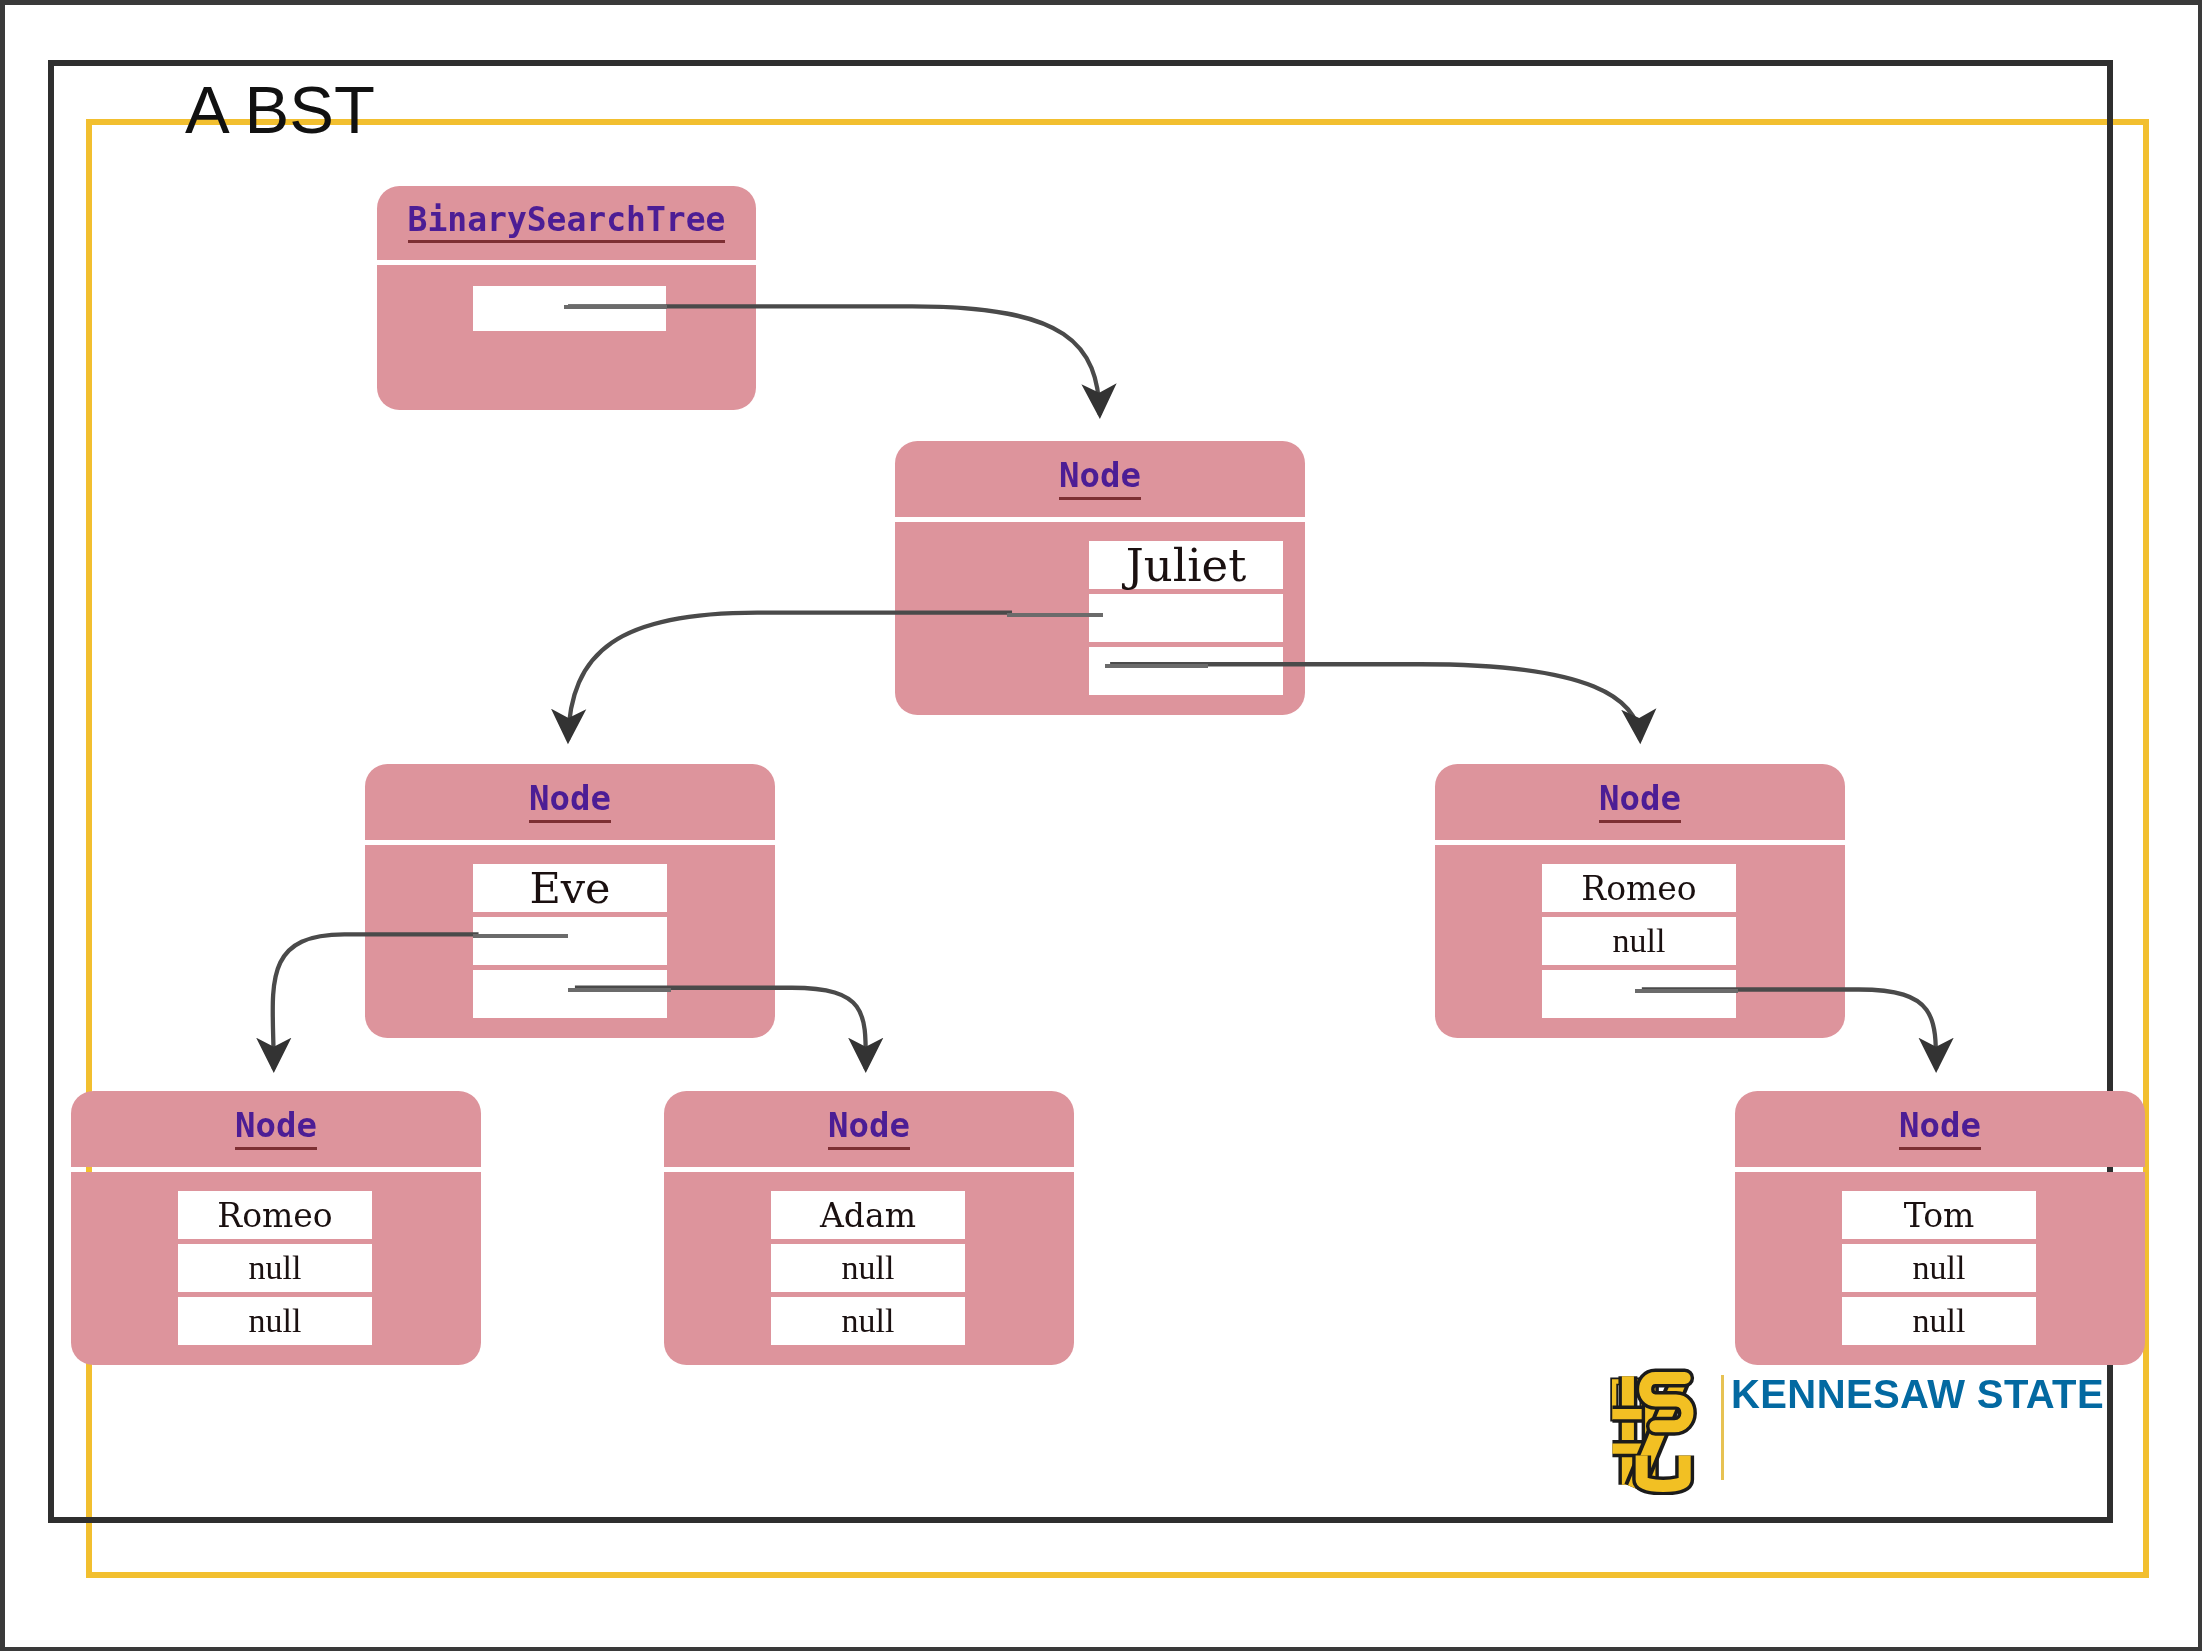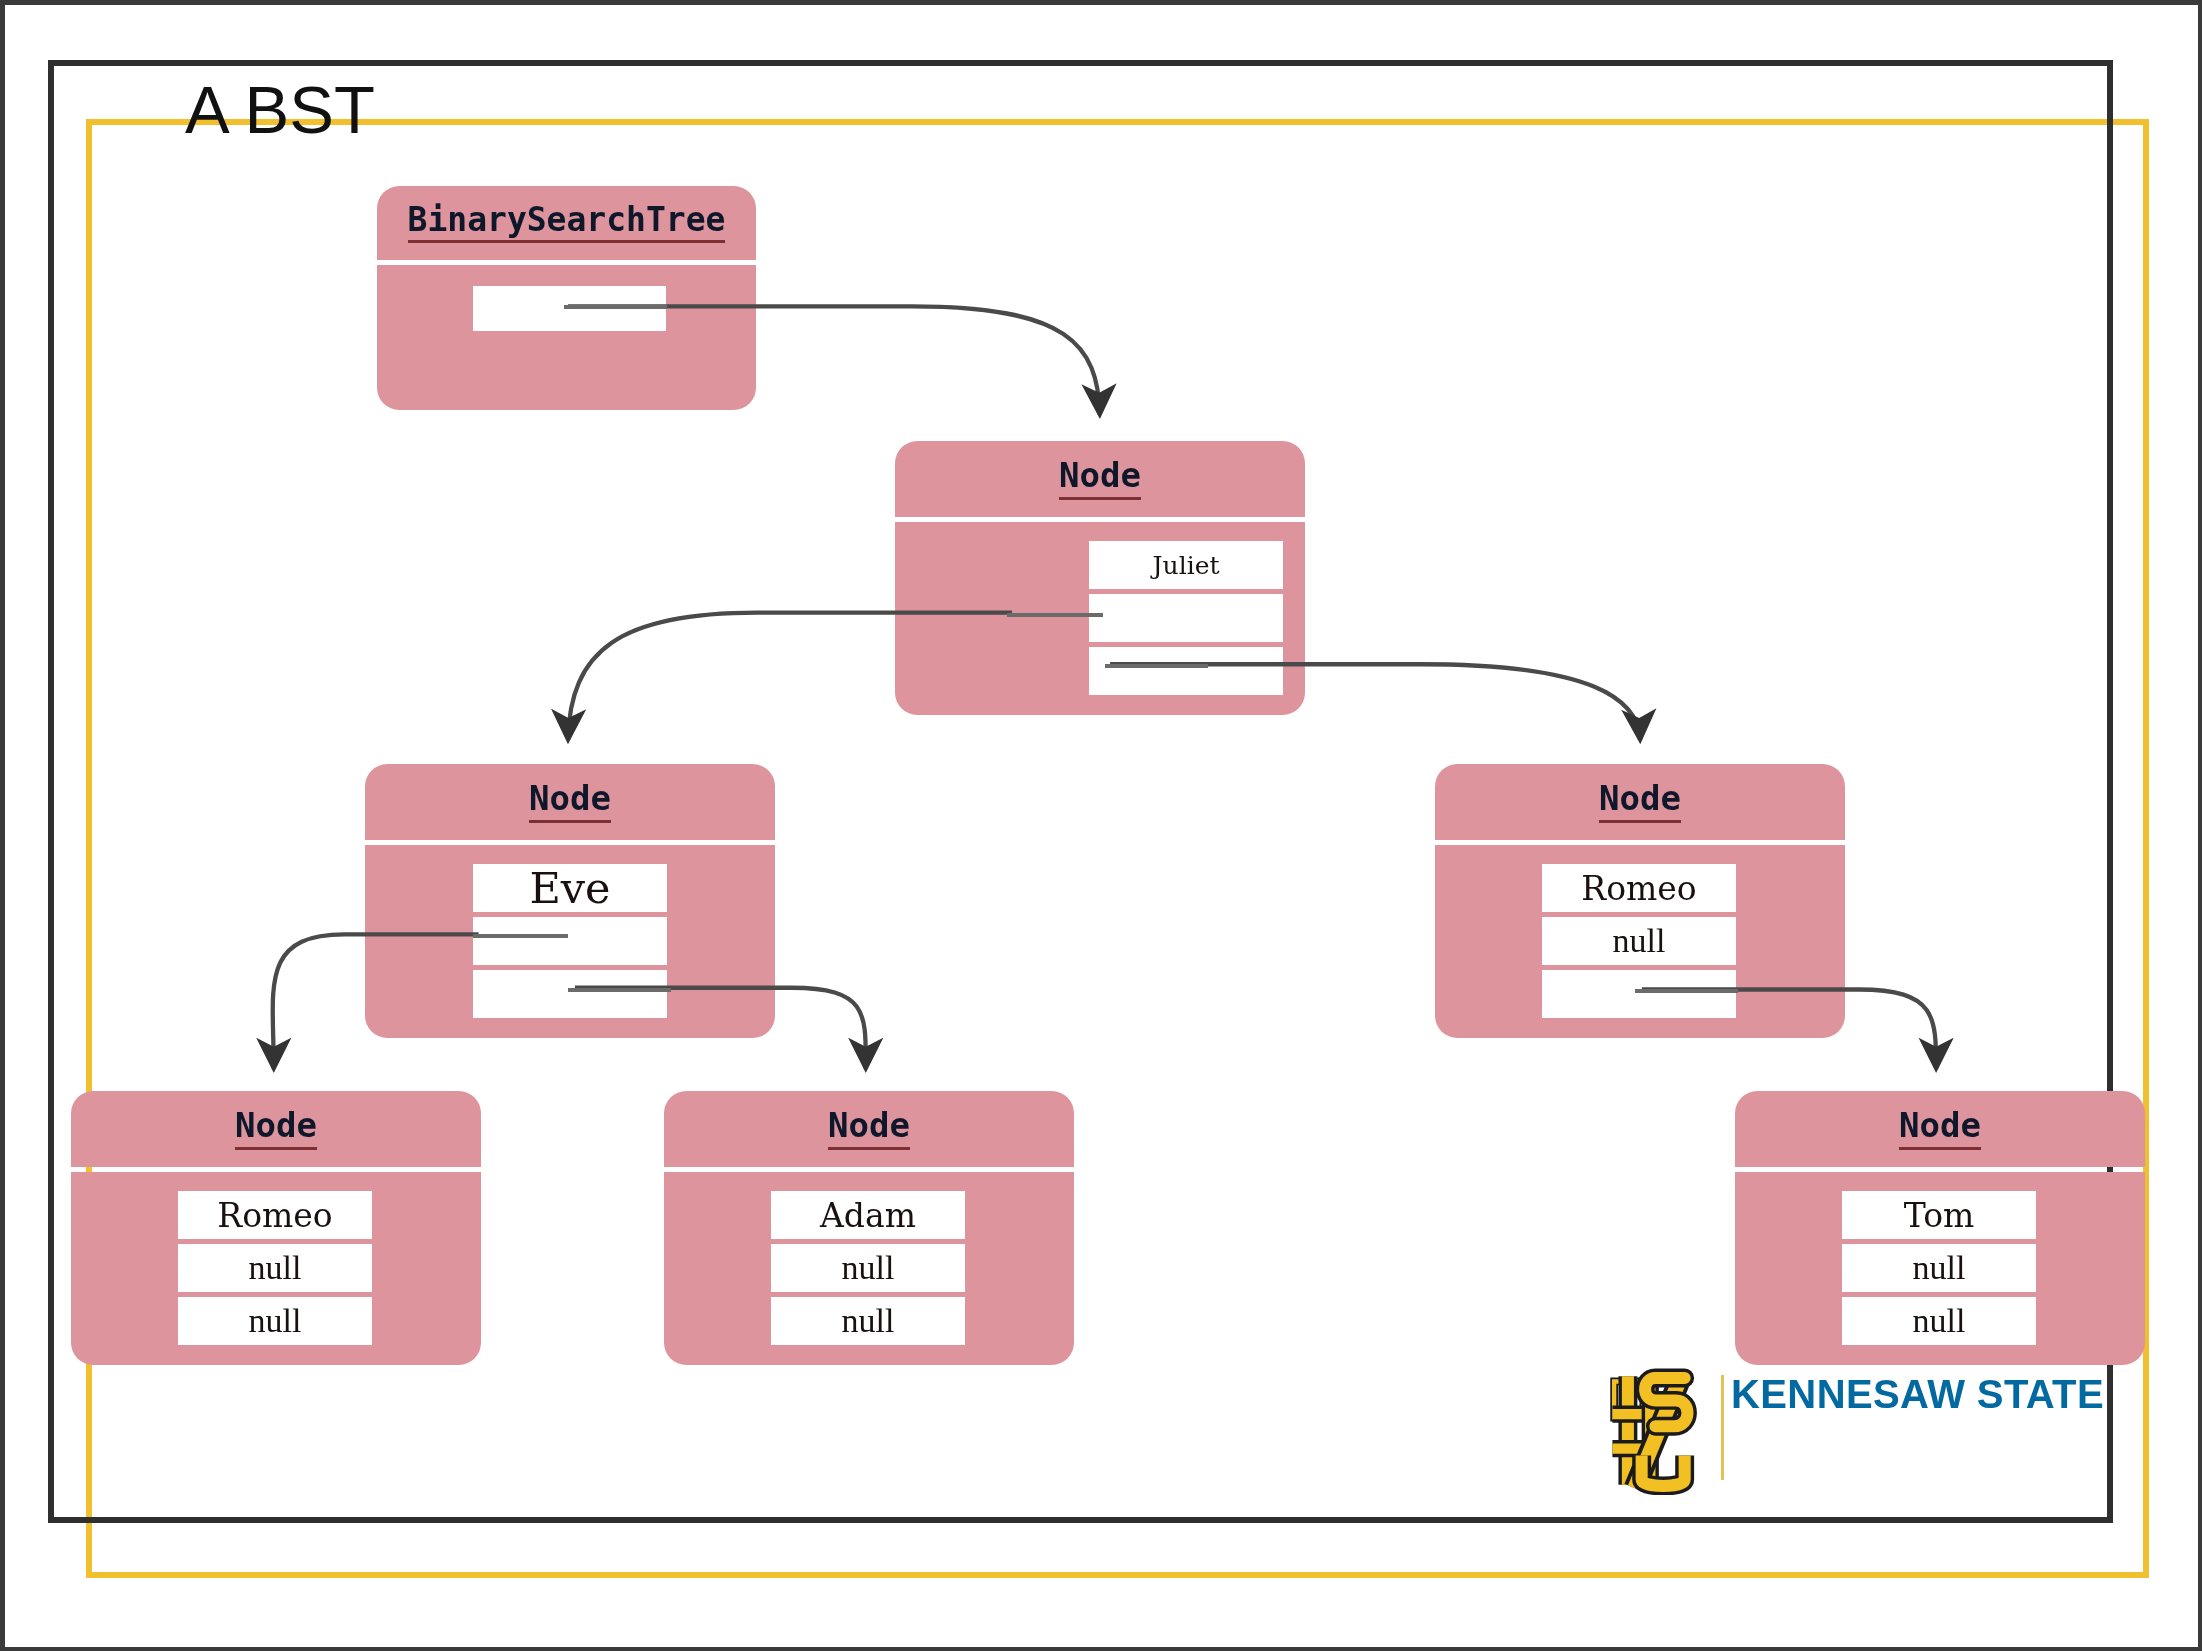--- a/index.html
+++ b/index.html
@@ -88,21 +88,21 @@
     background: #dd949c;
     border-radius: 22.4px 22.4px 0 0;
     box-sizing: border-box;
     display: flex;
     align-items: center;
     justify-content: center;
   }
   .uml .hdr-label {
     font-family: "DejaVu Sans Mono", "Liberation Mono", monospace;
     font-weight: bold;
-    color: #0f172a;
+    color: #4c1d95;
     border-bottom: 3.4px solid #7d2f33;
     line-height: 1.05;
     padding-bottom: 2.6px;
     white-space: nowrap;
   }
   .uml .body {
     position: absolute;
     left: 0;
     width: 100%;
     background: #dd949c;
@@ -209,21 +209,21 @@
     </div>
   </div>
   <div class="stub" style="left:564px; top:305px; width:103px;"></div>
 
   <div class="uml" style="left:895px; top:441px; width:410px; height:274px;">
     <div class="hdr" style="height:76px;">
       <span class="hdr-label" style="font-size:34px;">Node</span>
     </div>
     <div class="body" style="top:81px; height:193px;"></div>
     <div class="field" style="left:194px; top:100px; width:194px; height:48px;">
-      <span style="font-size:25px;">Juliet</span>
+      <span style="font-size:45px;">Juliet</span>
     </div>
     <div class="field" style="left:194px; top:153px; width:194px; height:48px;">
       <span class="mono" style="font-size:33px;"></span>
     </div>
     <div class="field" style="left:194px; top:206px; width:194px; height:48px;">
       <span class="mono" style="font-size:33px;"></span>
     </div>
   </div>
   <div class="stub" style="left:1007px; top:613px; width:96px;"></div>
   <div class="stub" style="left:1105px; top:664px; width:103px;"></div>

